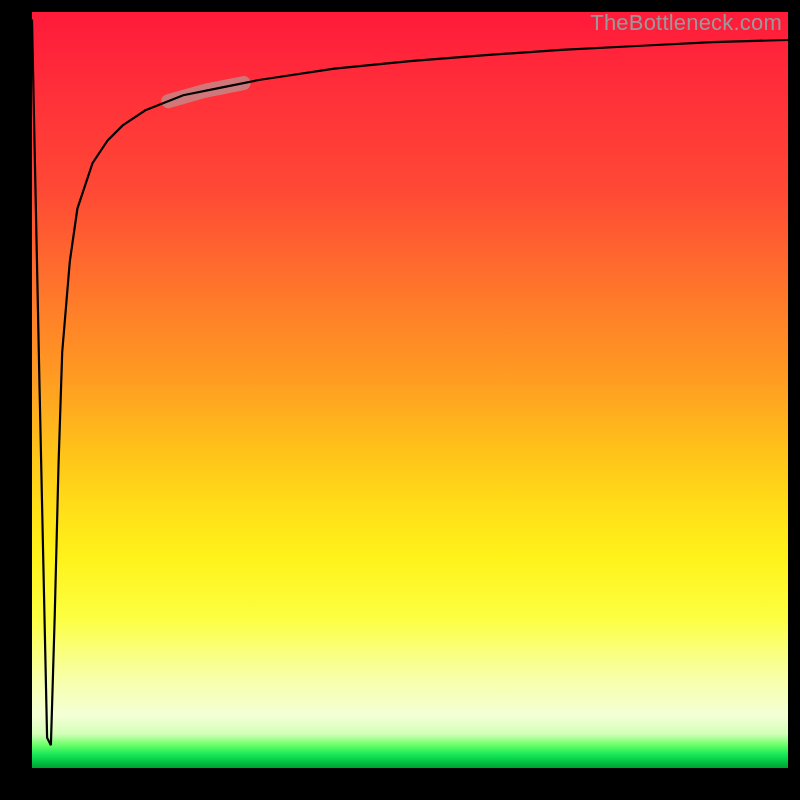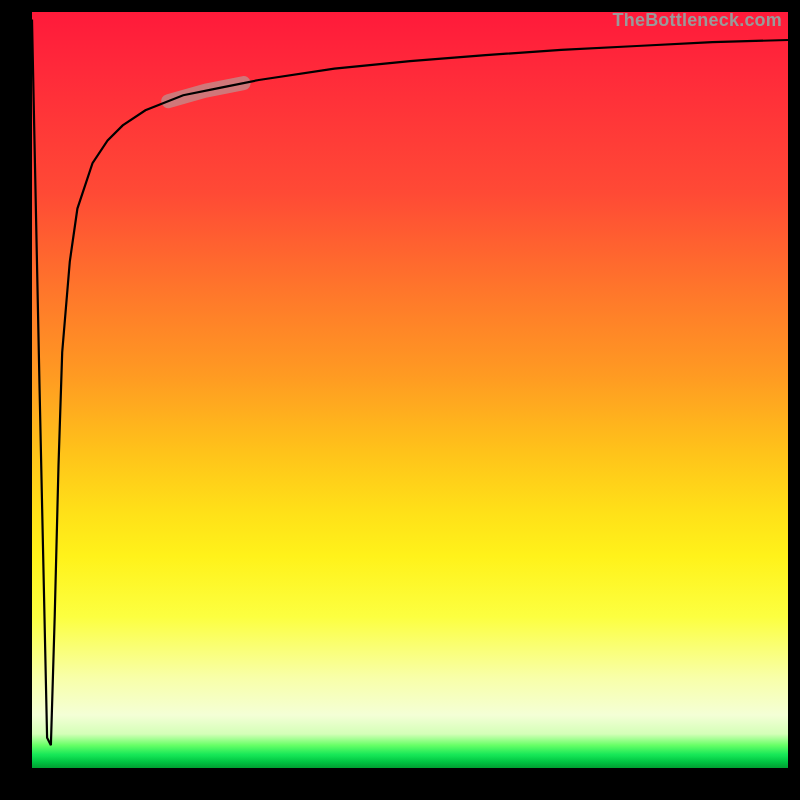--- a/index.html
+++ b/index.html
@@ -48,22 +48,22 @@
     position: absolute;
     left: 0; right: 0; bottom: 0;
     height: 12px;
     background: linear-gradient(to bottom, rgba(0,0,0,0) 0%, rgba(0,100,40,0.15) 100%);
   }
   .watermark {
     position: absolute;
     top: -2px;
     right: 6px;
     color: #9a9a9a;
-    font-size: 18px;
-    font-weight: 700;
+    font-size: 22px;
+    font-weight: 400;
     letter-spacing: 0.2px;
     user-select: none;
   }
   svg.curve {
     position: absolute;
     left: 0; top: 0;
     width: 100%; height: 100%;
     overflow: visible;
   }
   

